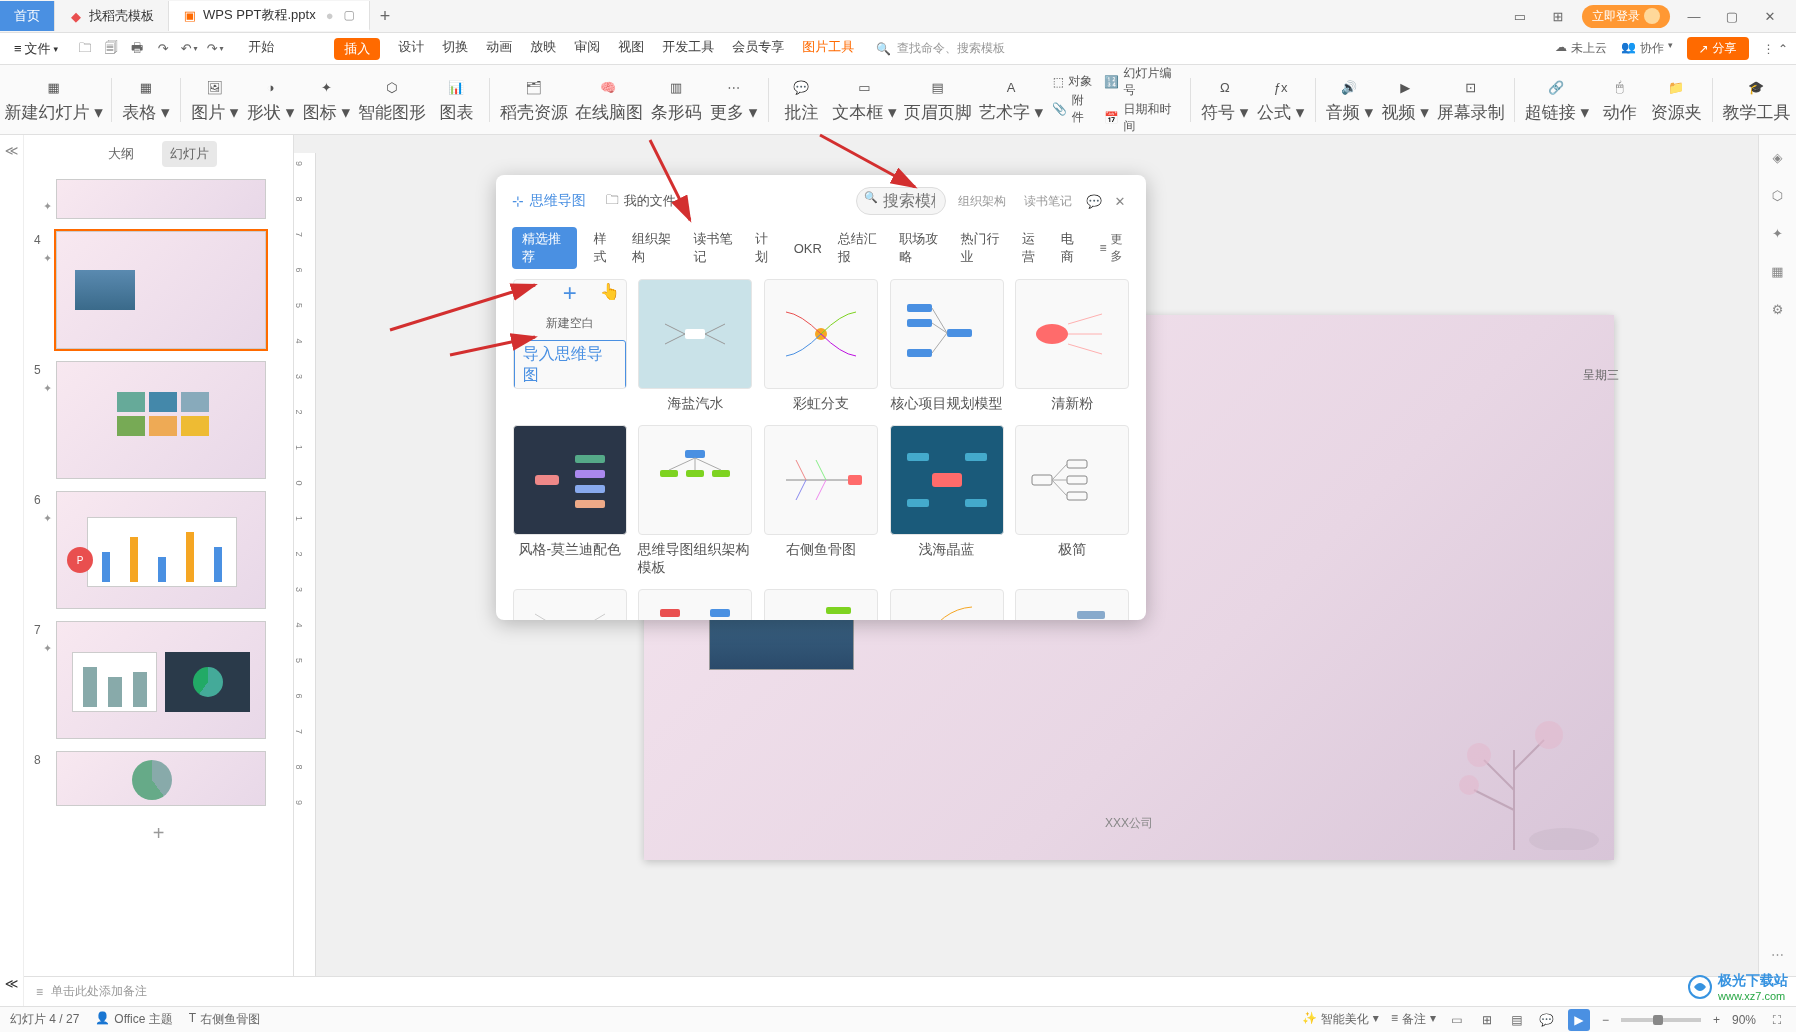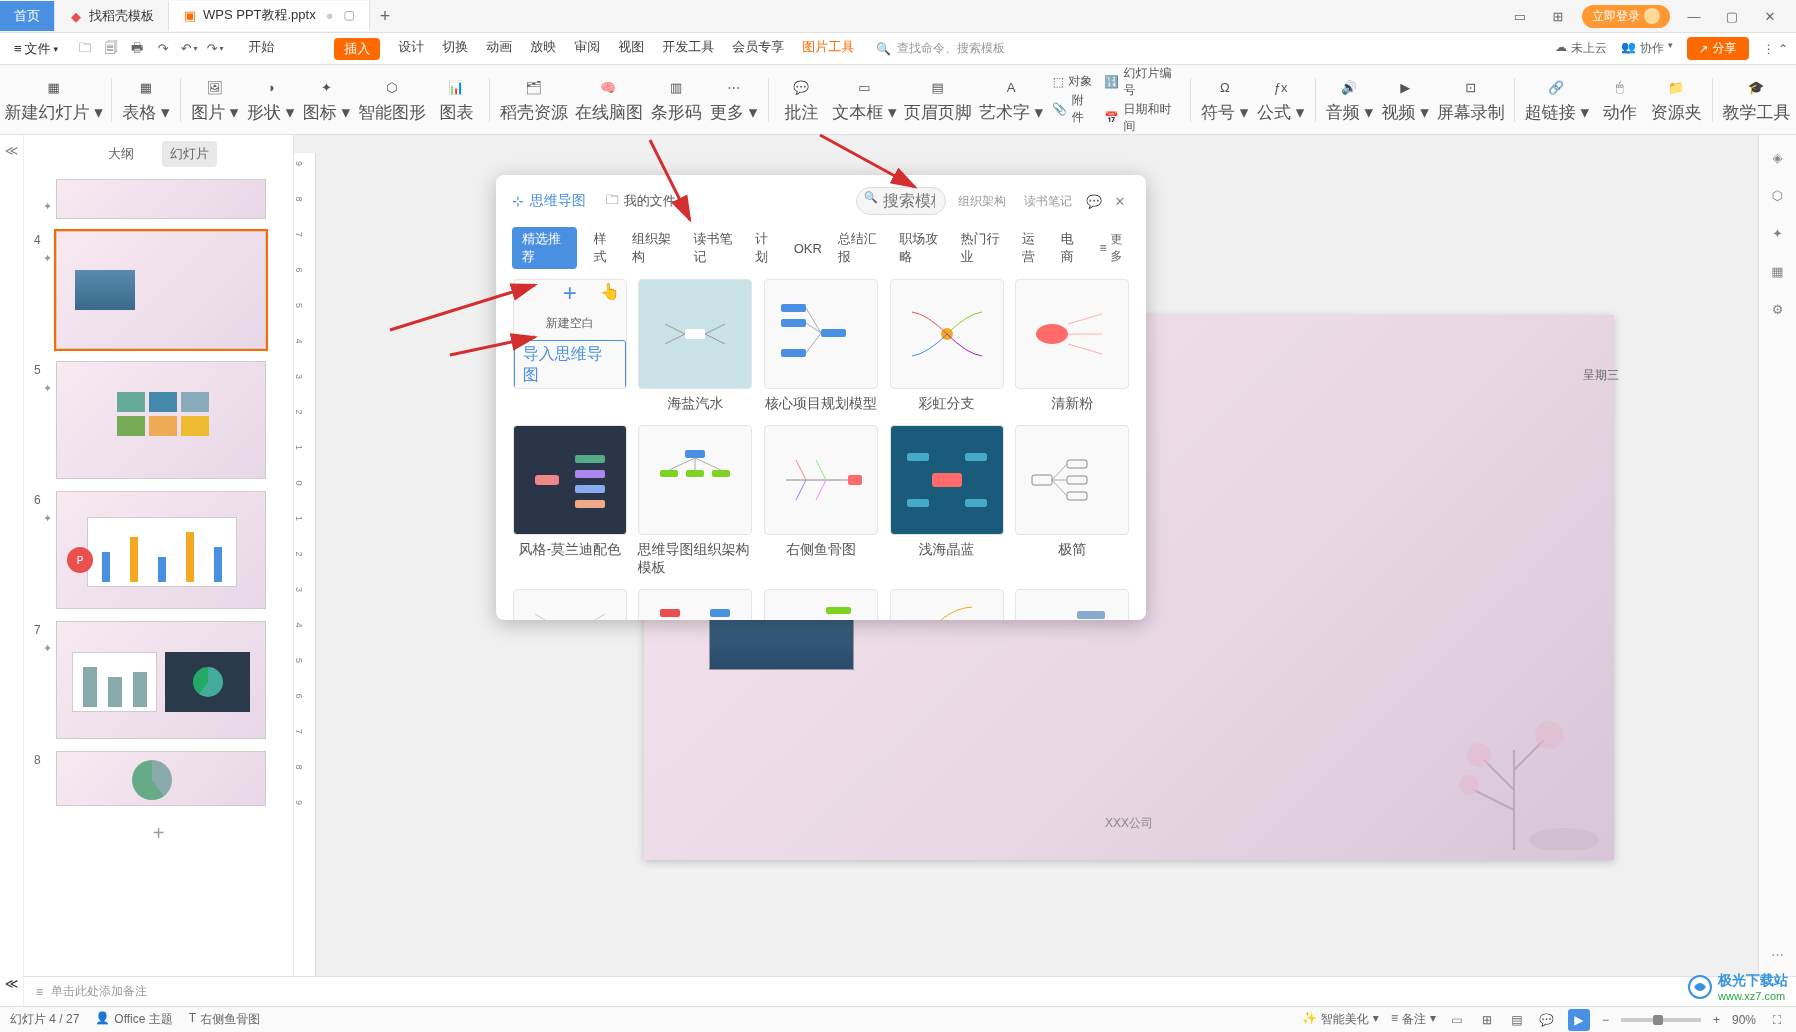--- a/index.html
+++ b/index.html
@@ -480,43 +480,43 @@
             <line x1="35" y1="25" x2="15" y2="15" stroke="#999"></line>
             <line x1="35" y1="25" x2="15" y2="35" stroke="#999"></line>
             <line x1="55" y1="25" x2="75" y2="15" stroke="#999"></line>
             <line x1="55" y1="25" x2="75" y2="35" stroke="#999"></line>
           </svg>
         </div>
         <div class="pcard-label">海盐汽水</div>
       </div>
     <div class="pcard">
         <div class="pcard-img">
+          <svg width="90" height="60">
+            <circle cx="45" cy="30" r="6" fill="#f5a623"></circle>
+            <path d="M45 30 Q25 10 10 8" stroke="#e94f4f" fill="none"></path>
+            <path d="M45 30 Q25 50 10 52" stroke="#4a90e2" fill="none"></path>
+            <path d="M45 30 Q65 10 80 8" stroke="#7ed321" fill="none"></path>
+            <path d="M45 30 Q65 50 80 52" stroke="#bd10e0" fill="none"></path>
+          </svg>
+        </div>
+        <div class="pcard-label">彩虹分支</div>
+      </div>
+    <div class="pcard">
+        <div class="pcard-img">
           <svg width="90" height="70">
             <rect x="5" y="5" width="25" height="8" fill="#4a90e2" rx="2"></rect>
             <rect x="5" y="20" width="25" height="8" fill="#4a90e2" rx="2"></rect>
             <rect x="45" y="30" width="25" height="8" fill="#4a90e2" rx="2"></rect>
             <rect x="5" y="50" width="25" height="8" fill="#4a90e2" rx="2"></rect>
             <line x1="30" y1="9" x2="45" y2="34" stroke="#aaa"></line>
             <line x1="30" y1="24" x2="45" y2="34" stroke="#aaa"></line>
             <line x1="30" y1="54" x2="45" y2="34" stroke="#aaa"></line>
           </svg>
         </div>
         <div class="pcard-label">核心项目规划模型</div>
-      </div>
-    <div class="pcard">
-        <div class="pcard-img">
-          <svg width="90" height="60">
-            <circle cx="45" cy="30" r="6" fill="#f5a623"></circle>
-            <path d="M45 30 Q25 10 10 8" stroke="#e94f4f" fill="none"></path>
-            <path d="M45 30 Q25 50 10 52" stroke="#4a90e2" fill="none"></path>
-            <path d="M45 30 Q65 10 80 8" stroke="#7ed321" fill="none"></path>
-            <path d="M45 30 Q65 50 80 52" stroke="#bd10e0" fill="none"></path>
-          </svg>
-        </div>
-        <div class="pcard-label">彩虹分支</div>
       </div>
     <div class="pcard">
         <div class="pcard-img">
           <svg width="90" height="60">
             <ellipse cx="25" cy="30" rx="16" ry="10" fill="#ff6b6b"></ellipse>
             <line x1="41" y1="20" x2="75" y2="10" stroke="#ffb0b0"></line>
             <line x1="41" y1="30" x2="75" y2="30" stroke="#ffb0b0"></line>
             <line x1="41" y1="40" x2="75" y2="50" stroke="#ffb0b0"></line>
           </svg>
         </div>

